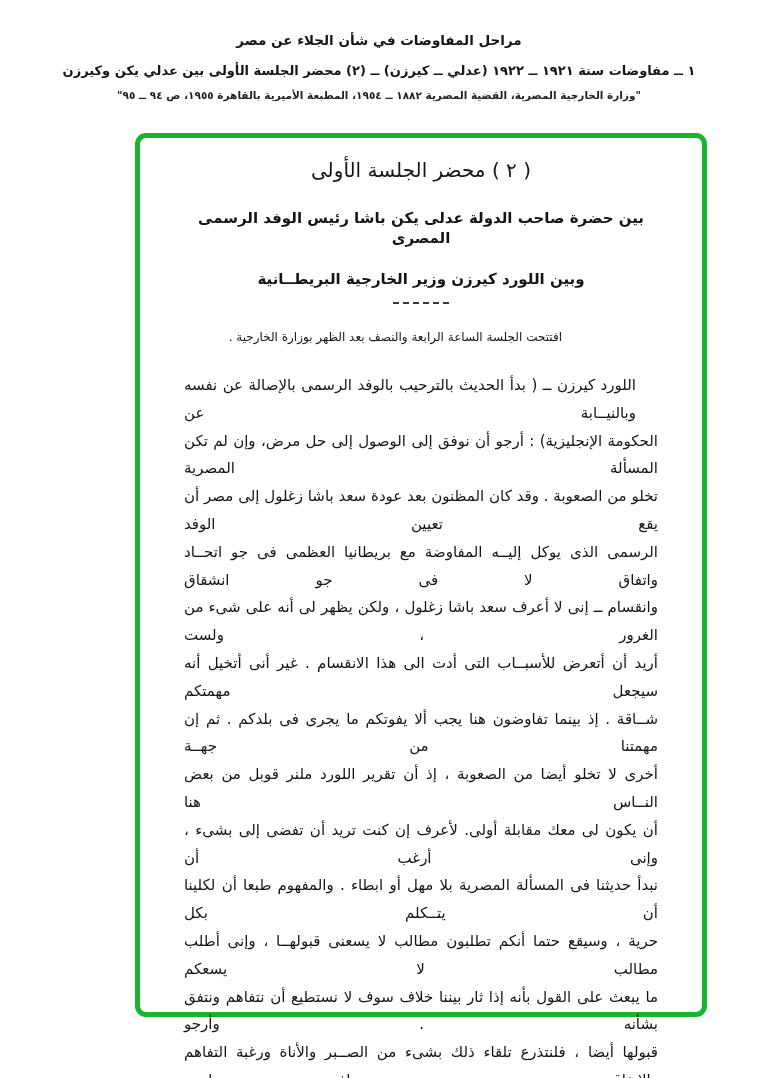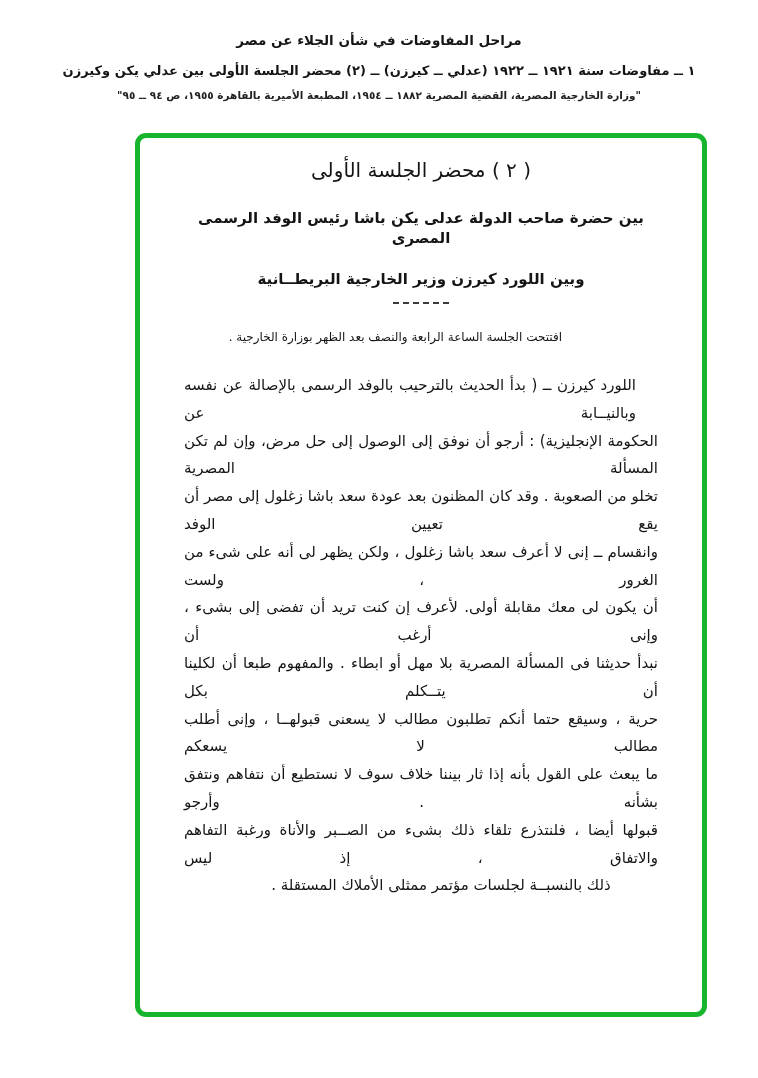--- a/index.html
+++ b/index.html
@@ -100,21 +100,25 @@
     <div class="subtitle">وبين اللورد كيرزن وزير الخارجية البريطــانية</div>
 
     <div class="divider-rule"></div>
 
     <p class="opening">افتتحت الجلسة الساعة الرابعة والنصف بعد الظهر بوزارة الخارجية .</p>
 
     <div class="minutes-body">
       <div class="line first">اللورد كيرزن ــ ( بدأ الحديث بالترحيب بالوفد الرسمى بالإصالة عن نفسه وبالنيــابة عن</div>
       <div class="line">الحكومة الإنجليزية) : أرجو أن نوفق إلى الوصول إلى حل مرض، وإن لم تكن المسألة المصرية</div>
       <div class="line">تخلو من الصعوبة . وقد كان المظنون بعد عودة سعد باشا زغلول إلى مصر أن يقع تعيين الوفد</div>
+      <div class="line">الرسمى الذى يوكل إليــه المفاوضة مع بريطانيا العظمى فى جو اتحــاد واتفاق لا فى جو انشقاق</div>
       <div class="line">وانقسام ــ إنى لا أعرف سعد باشا زغلول ، ولكن يظهر لى أنه على شىء من الغرور ، ولست</div>
+      <div class="line">أريد أن أتعرض للأسبــاب التى أدت الى هذا الانقسام . غير أنى أتخيل أنه سيجعل مهمتكم</div>
+      <div class="line">شــاقة . إذ بينما تفاوضون هنا يجب ألا يفوتكم ما يجرى فى بلدكم . ثم إن مهمتنا من جهــة</div>
+      <div class="line">أخرى لا تخلو أيضا من الصعوبة ، إذ أن تقرير اللورد ملنر قوبل من بعض النــاس هنا</div>
       <div class="line">أن يكون لى معك مقابلة أولى. لأعرف إن كنت تريد أن تفضى إلى بشىء ، وإنى أرغب أن</div>
       <div class="line">نبدأ حديثنا فى المسألة المصرية بلا مهل أو ابطاء . والمفهوم طبعا أن لكلينا أن يتــكلم بكل</div>
       <div class="line">حرية ، وسيقع حتما أنكم تطلبون مطالب لا يسعنى قبولهــا ، وإنى أطلب مطالب لا يسعكم</div>
       <div class="line">ما يبعث على القول بأنه إذا ثار بيننا خلاف سوف لا نستطيع أن نتفاهم ونتفق بشأنه . وأرجو</div>
       <div class="line">قبولها أيضا ، فلنتذرع تلقاء ذلك بشىء من الصــبر والأناة ورغبة التفاهم والاتفاق ، إذ ليس</div>
       <div class="line last">ذلك بالنسبــة لجلسات مؤتمر ممثلى الأملاك المستقلة .</div>
     </div>
 
   </section>
 

